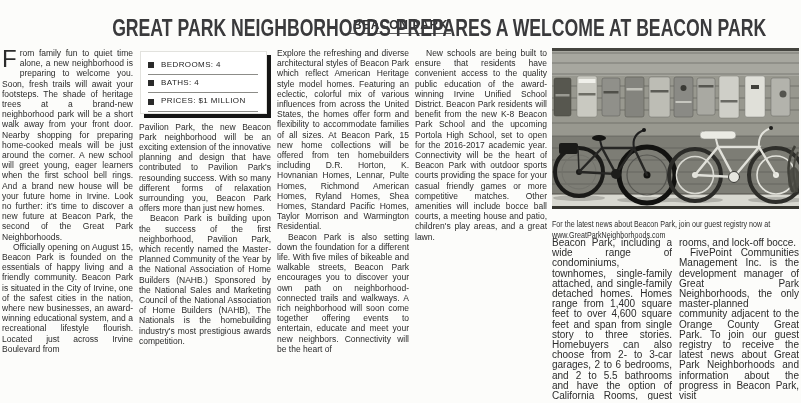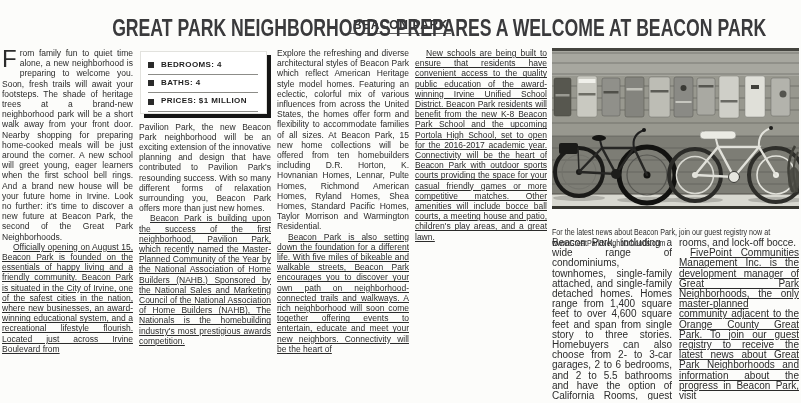--- a/index.html
+++ b/index.html
@@ -19,47 +19,47 @@
   .headline {
     position: absolute; top: 14px; left: 0; width: 801px; margin: 0;
     text-align: center; font-size: 24.5px; font-weight: bold; color: #3a3a3c;
     white-space: nowrap; transform: scaleX(0.72); transform-origin: 50% 0;
   }
   .col {
     position: absolute; top: 48px; height: 352px; overflow: hidden;
     font-size: 8.5px; line-height: 10.2px; text-align: justify; color: #2b2b2b;
   }
   .col p, .subcol p { margin: 0; }
-  p.indent { text-indent: 11px; text-decoration: underline; }
+  p.indent { text-indent: 11px; }
   .col1 { left: 2px;   width: 131px; }
   .col2 { left: 139px; width: 132px; }
   .col3 { left: 277px; width: 132px; }
   .col4 { left: 415px; width: 132px; }
   .dropcap {
     float: left; font-size: 24px; line-height: 19.5px;
     padding: 1px 3px 0 0; color: #2b2b2b;
   }
   .spec-box {
     margin: 3px 4px 8px 1px; background: #ffffff;
     border: 1px solid #e2e2de; box-shadow: 4px 4px 0 #141414;
     padding: 5px 8px 1px 7px;
   }
   .spec-row {
     display: flex; align-items: center; gap: 7px;
     border-bottom: 1px solid #8c8c88; padding: 3px 0 4px;
   }
   .spec-bullet { width: 6px; height: 6px; background: #2a2a2a; flex: none; }
   .spec-label {
-    font-size: 8px; font-weight: bold; letter-spacing: 0.4px;
+    font-size: 8px; font-weight: normal; letter-spacing: 0.4px;
     color: #1d1d1d; white-space: nowrap;
   }
   .right { position: absolute; left: 552px; top: 48px; width: 247px; height: 352px; }
   .photo { width: 247px; height: 161px; }
   .photo svg { display: block; }
-  .caption { margin-top: 18px; font-size: 8.3px; line-height: 11px; color: #2d2d2d; }
+  .caption { margin-top: 10px; font-size: 8.3px; line-height: 11px; color: #2d2d2d; }
   .cap-line { white-space: nowrap; transform: scaleX(0.86); transform-origin: 0 50%; }
   .subcol {
     position: absolute; top: 190px; height: 162px; overflow: hidden;
     font-size: 10px; line-height: 10.2px; text-align: justify;
   }
   .subcol5 { left: 0;     width: 120px; }
   .subcol6 { left: 127px; width: 120px; }
 </style>
 </head>
 <body>

